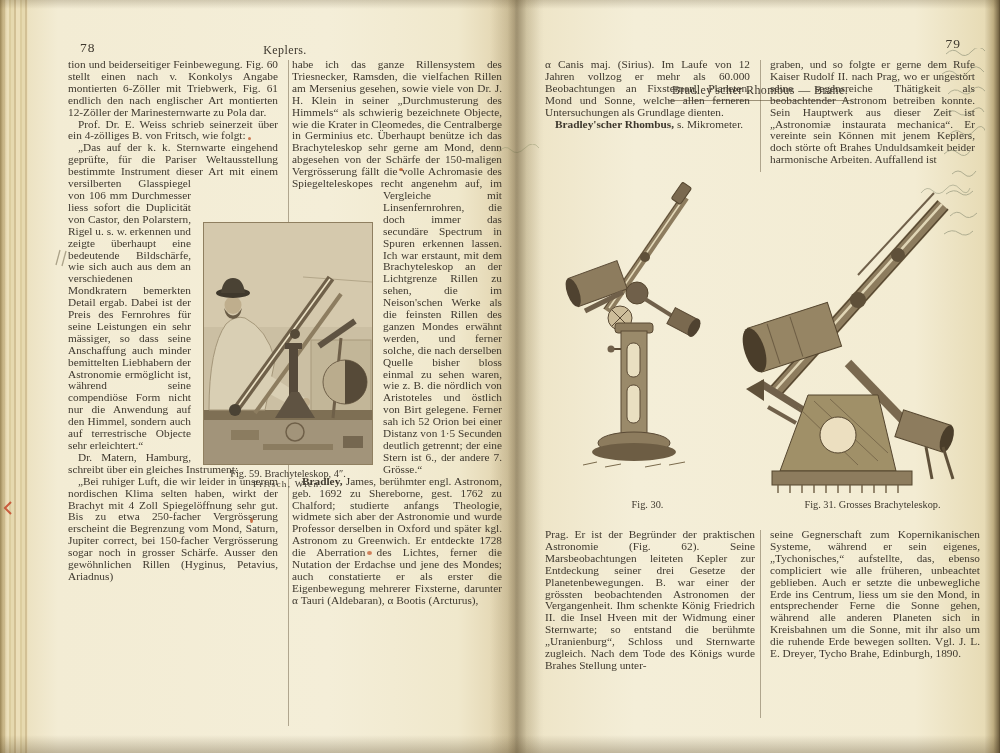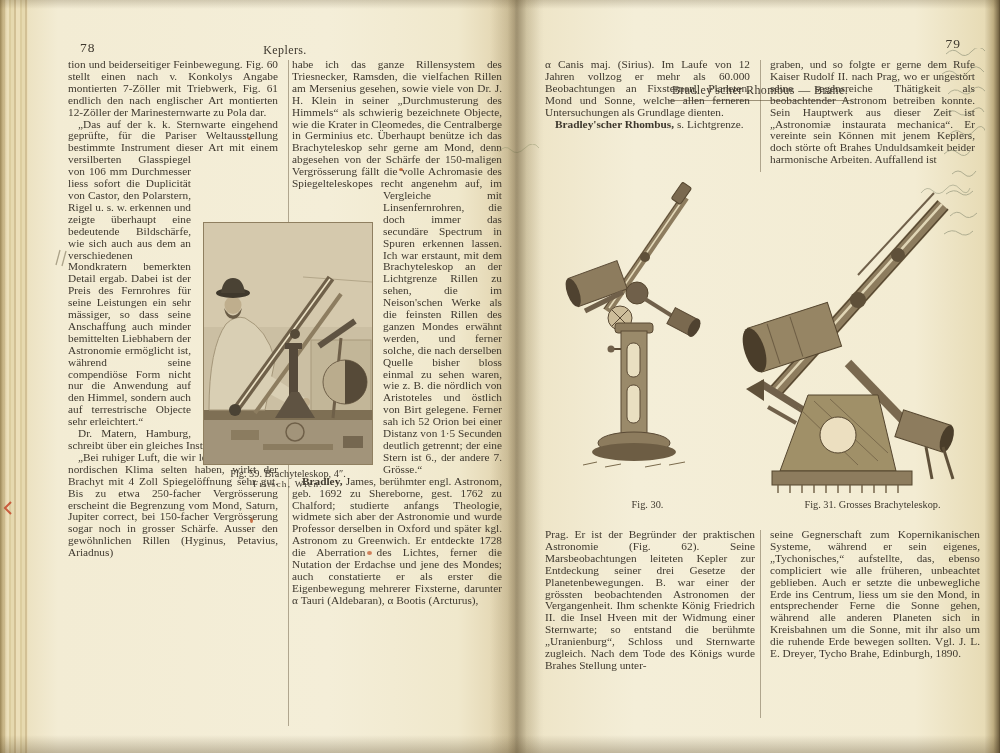--- a/index.html
+++ b/index.html
@@ -82,21 +82,22 @@
 
   <div class="edge-left"></div>
 
   <div class="page page-left">
     <div class="pnum pnum-left">78</div>
     <div class="rhead rhead-left">Keplers.</div>
     <div class="colrule rule-l"></div>
 
     <div class="lcols">
       <div class="col">
-        <p>tion und beiderseitiger Feinbewegung. Fig. 60 stellt einen nach v. Konkolys Angabe montierten 7-Zöller mit Triebwerk, Fig. 61 endlich den nach englischer Art montierten 12-Zöller der Marinesternwarte zu Pola dar.</p>
+        <p>tion und beiderseitiger Feinbewegung. Fig. 60 stellt einen nach v. Konkolys Angabe montierten 6-Zöller mit Triebwerk, Fig. 61 endlich den nach englischer Art montierten 12-Zöller der Marinesternwarte zu Pola dar.</p>
+        <p class="ind">Prof. Dr. E. Weiss schrieb seinerzeit über ein 4-zölliges B. von Fritsch, wie folgt:</p>
         <p class="ind"><span>„Das auf der k. k. Sternwarte eingehend geprüfte, für die Pariser Weltausstellung bestimmte Instrument dieser Art mit einem</span> <span class="sp-r"></span><span>versilberten Glasspiegel von 106 mm Durchmesser liess sofort die Duplicität von Castor, den Polarstern, Rigel u. s. w. erkennen und zeigte überhaupt eine bedeutende Bildschärfe, wie sich auch aus dem an verschiedenen Mondkratern bemerkten Detail ergab. Dabei ist der Preis des Fernrohres für seine Leistungen ein sehr mässiger, so dass seine Anschaffung auch minder bemittelten Liebhabern der Astronomie ermöglicht ist, während seine compendiöse Form nicht nur die Anwendung auf den Himmel, sondern auch auf terrestrische Objecte sehr erleichtert.“</span></p>
         <p class="ind">Dr. Matern, Hamburg, schreibt über ein gleiches Instrument:</p>
         <p class="ind">„Bei ruhiger Luft, die wir leider in unserem nordischen Klima selten haben, wirkt der Brachyt mit 4 Zoll Spiegelöffnung sehr gut. Bis zu etwa 250-facher Vergrösserung erscheint die Begrenzung vom Mond, Saturn, Jupiter correct, bei 150-facher Vergrösserung sogar noch in grosser Schärfe. Ausser den gewöhnlichen Rillen (Hyginus, Petavius, Ariadnus)</p>
       </div>
       <div class="col">
         <p><span>habe ich das ganze Rillensystem des Triesnecker, Ramsden, die vielfachen Rillen am Mersenius gesehen, sowie viele von Dr. J. H. Klein in seiner „Durchmusterung des Himmels“ als schwierig bezeichnete Objecte, wie die Krater in Cleomedes, die Centralberge in Germinius etc. Überhaupt benütze ich das Brachyteleskop sehr gerne am Mond, denn abgesehen von der Schärfe der 150-maligen Vergrösserung fällt die volle Achromasie des Spiegelteleskopes recht angenehm auf, im Vergleiche mit</span> <span class="sp-l"></span><span>Linsenfernrohren, die doch immer das secundäre Spectrum in Spuren erkennen lassen. Ich war erstaunt, mit dem Brachyteleskop an der Lichtgrenze Rillen zu sehen, die im Neison'schen Werke als die feinsten Rillen des ganzen Mondes erwähnt werden, und ferner solche, die nach derselben Quelle bisher bloss einmal zu sehen waren, wie z. B. die nördlich von Aristoteles und östlich von Birt gelegene. Ferner sah ich 52 Orion bei einer Distanz von 1·5 Secunden deutlich getrennt; der eine Stern ist 6., der andere 7. Grösse.“</span></p>
         <p class="ind"><span class="b">Bradley,</span><span> James, berühmter engl. Astronom, geb. 1692 zu Shereborne, gest. 1762 zu Chalford; studierte anfangs Theologie, widmete sich aber der Astronomie und wurde Professor derselben in Oxford und später kgl. Astronom zu Greenwich. Er entdeckte 1728 die Aberration des Lichtes, ferner die Nutation der Erdachse und jene des Mondes; auch constatierte er als erster die Eigenbewegung mehrerer Fixsterne, darunter α Tauri (Aldebaran), α Bootis (Arcturus),</span></p>
       </div>
     </div>
 
@@ -148,21 +149,21 @@
 
   <div class="page page-right">
     <div class="pnum pnum-right">79</div>
     <div class="rhead rhead-right"><span class="underlined">Bradley'scher Rhombus — Brahe.</span></div>
     <div class="colrule rule-r1"></div>
     <div class="colrule rule-r2"></div>
 
     <div class="rcols">
       <div class="rcol">
         <p>α Canis maj. (Sirius). Im Laufe von 12 Jahren vollzog er mehr als 60.000 Beobachtungen an Fixsternen, Planeten, Mond und Sonne, welche allen ferneren Untersuchungen als Grundlage dienten.</p>
-        <p class="ind"><span class="b">Bradley'scher Rhombus,</span><span> s. Lichtgrenze.</span></p>
+        <p class="ind"><span class="b">Bradley'scher Rhombus,</span><span> s. Mikrometer.</span></p>
 
         <div class="figwrap60">
           <svg width="170" height="320" viewBox="0 0 170 320">
             <line x1="50" y1="140" x2="128" y2="26" stroke="#8d7c5e" stroke-width="9"></line>
             <line x1="47" y1="138" x2="125" y2="24" stroke="#5a4a35" stroke-width="1"></line>
             <line x1="52" y1="137" x2="127" y2="27" stroke="#e3d8b8" stroke-width="1.6"></line>
             <rect x="119" y="12" width="11" height="20" rx="2" transform="rotate(35 124 22)" fill="#7a694f" stroke="#55462f"></rect>
             <circle cx="88" cy="86" r="5" fill="#5f5039"></circle>
             <g transform="rotate(-20 45 110)">
               <rect x="14" y="96" width="52" height="30" fill="#8d7c5e" stroke="#5a4a35"></rect>

